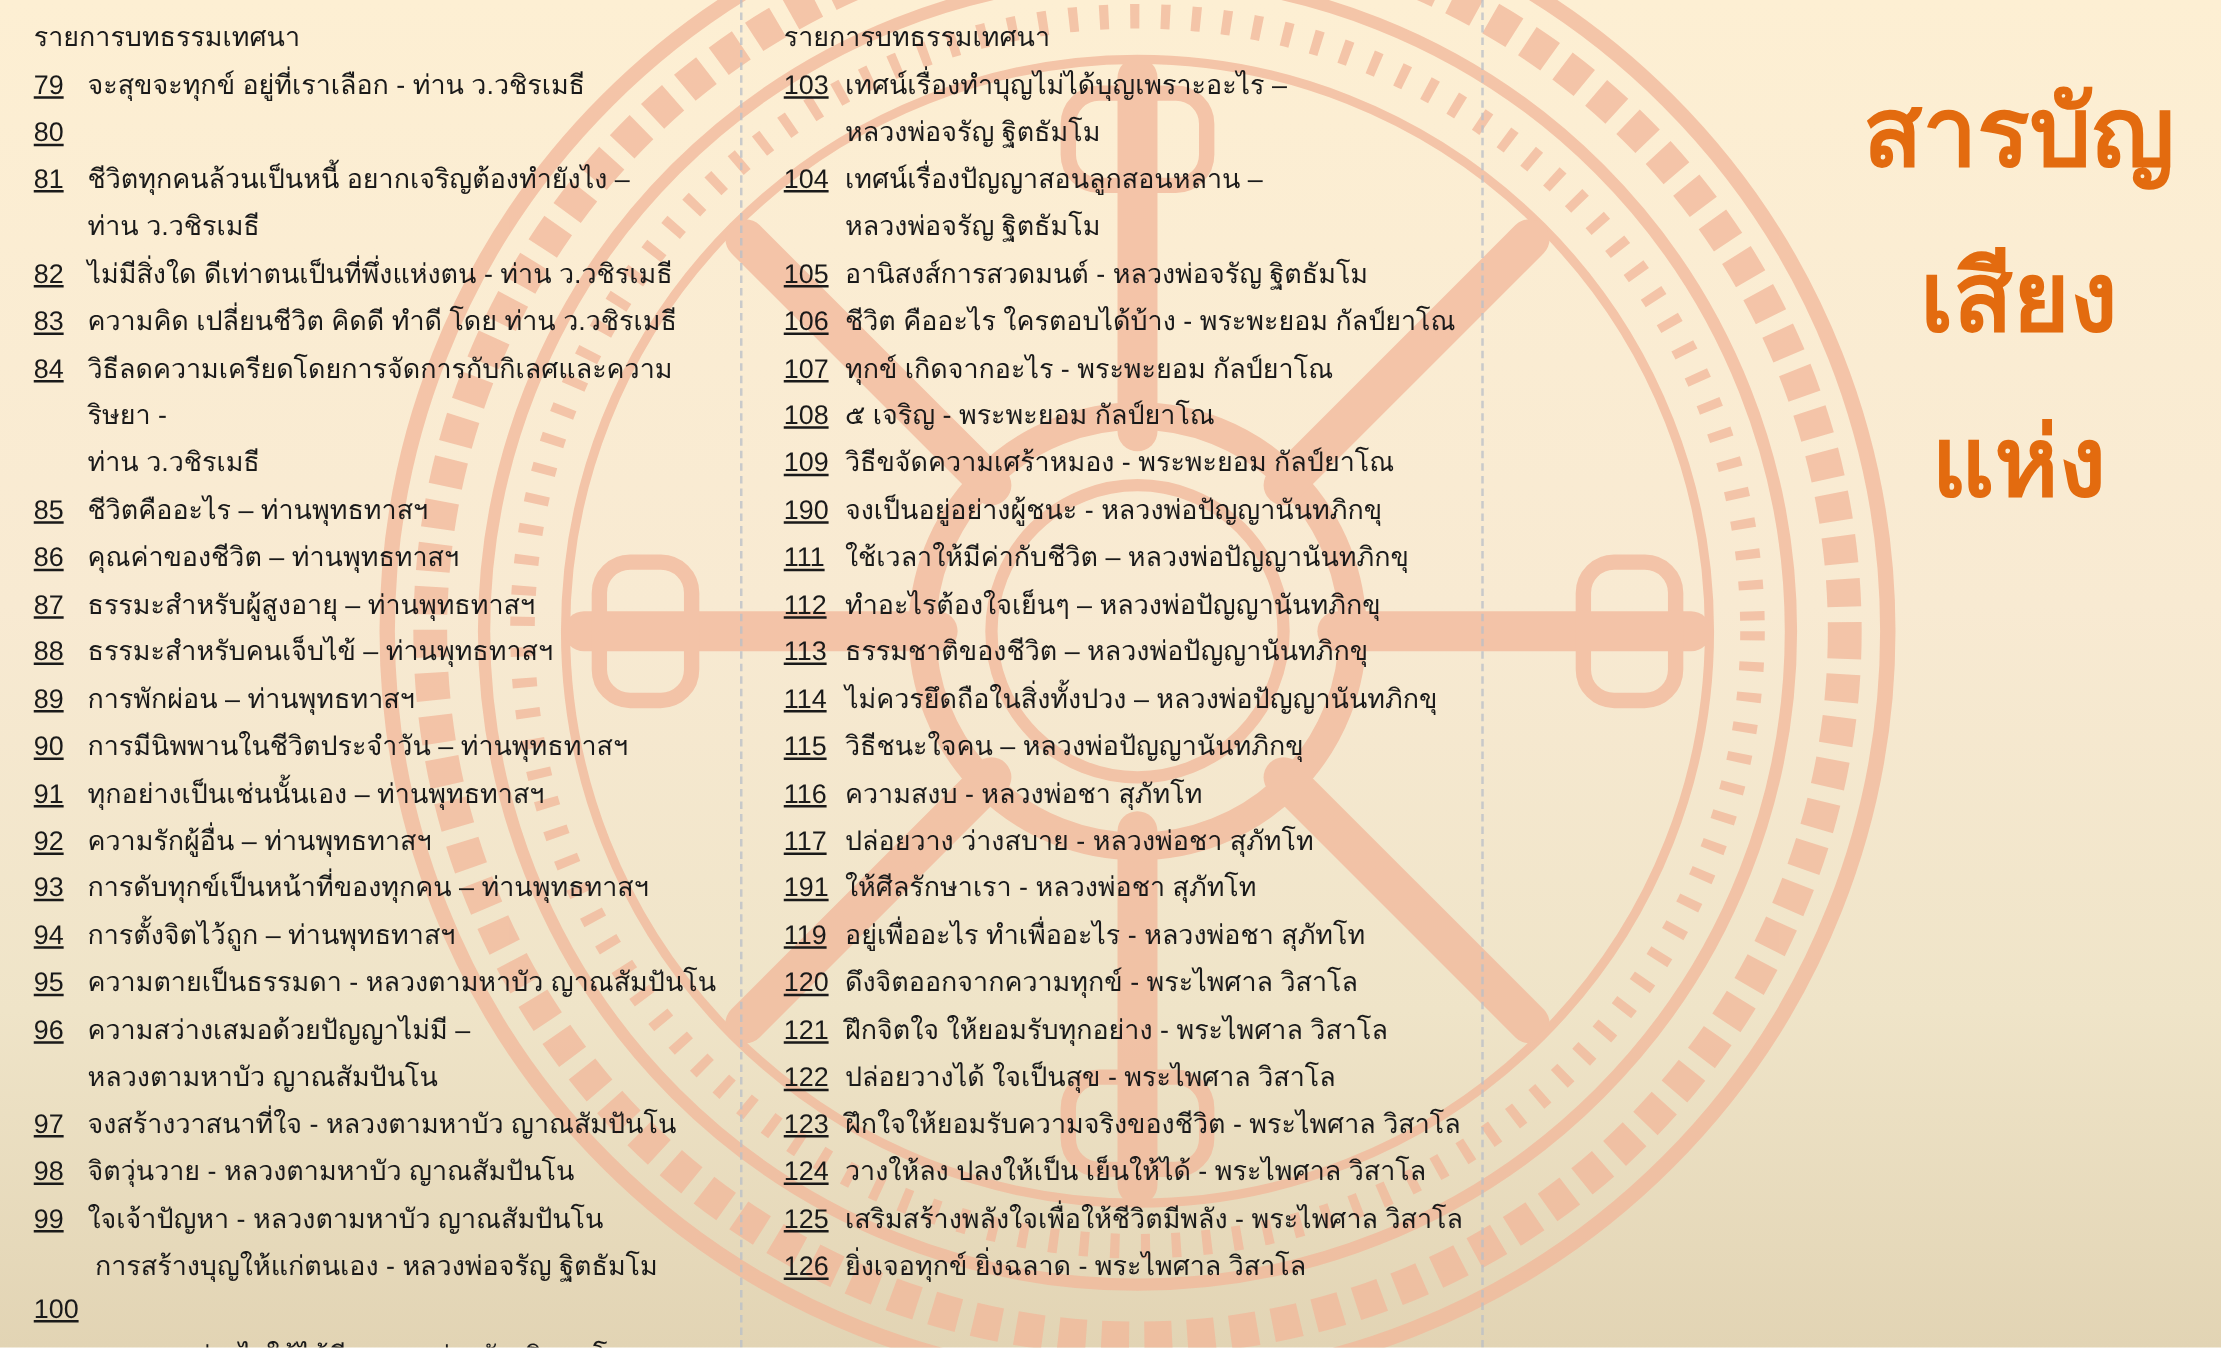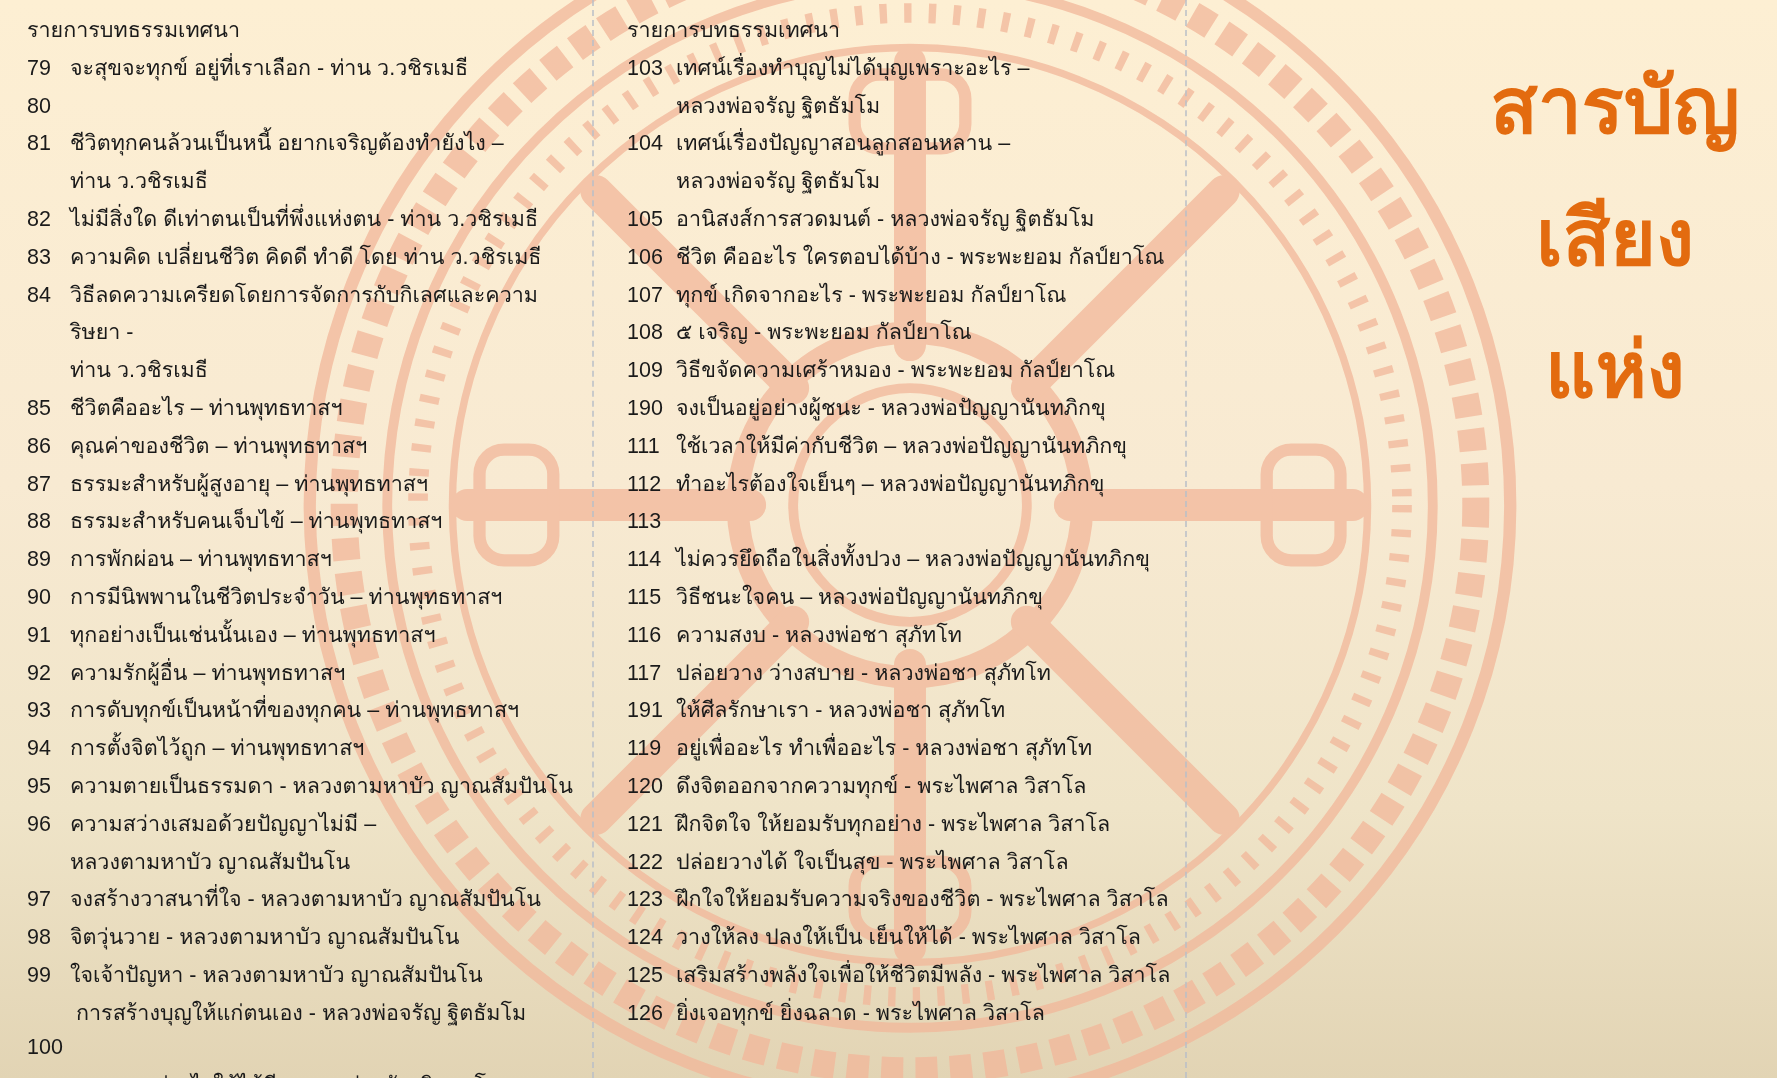--- a/index.html
+++ b/index.html
@@ -15,21 +15,21 @@
   }
   .divider {
     position:absolute; top:0; height:1078px; width:0;
     border-left:2px dashed #b9bfc8; opacity:0.75;
   }
   .col { position:absolute; top:12px; font-size:21.5px; line-height:37.8px; }
   .col-left { left:27px; width:560px; }
   .col-right { left:627px; width:570px; }
   .col-header { display:block; }
   .entry { display:flex; }
-  .num { display:inline-block; flex:0 0 auto; }
+  .num { display:inline-block; flex:0 0 auto;text-decoration:underline; }
   .col-left .num { width:43px; }
   .col-left .num.w3 { width:49px;margin-top:34px; }
   .col-right .num { width:49px; }
   .txt { display:inline-block; }
   .cont { display:block; }
   .col-left .cont { padding-left:43px; }
   .col-right .cont { padding-left:49px; }
   .title {
     position:absolute; left:1480px; top:40px; width:270px;
     color:#e36b0f; font-size:78px; font-weight:bold; text-align:center;
@@ -215,20 +215,21 @@
       <div class="entry">
         <span class="num w3">111</span>
         <span class="txt">ใช้เวลาให้มีค่ากับชีวิต – หลวงพ่อปัญญานันทภิกขุ</span>
       </div>
       <div class="entry">
         <span class="num w3">112</span>
         <span class="txt">ทำอะไรต้องใจเย็นๆ – หลวงพ่อปัญญานันทภิกขุ</span>
       </div>
       <div class="entry">
         <span class="num w3">113</span>
+        <span class="txt">ธรรมชาติของชีวิต – หลวงพ่อปัญญานันทภิกขุ</span>
       </div>
       <div class="entry">
         <span class="num w3">114</span>
         <span class="txt">ไม่ควรยึดถือในสิ่งทั้งปวง – หลวงพ่อปัญญานันทภิกขุ</span>
       </div>
       <div class="entry">
         <span class="num w3">115</span>
         <span class="txt">วิธีชนะใจคน – หลวงพ่อปัญญานันทภิกขุ</span>
       </div>
       <div class="entry">

